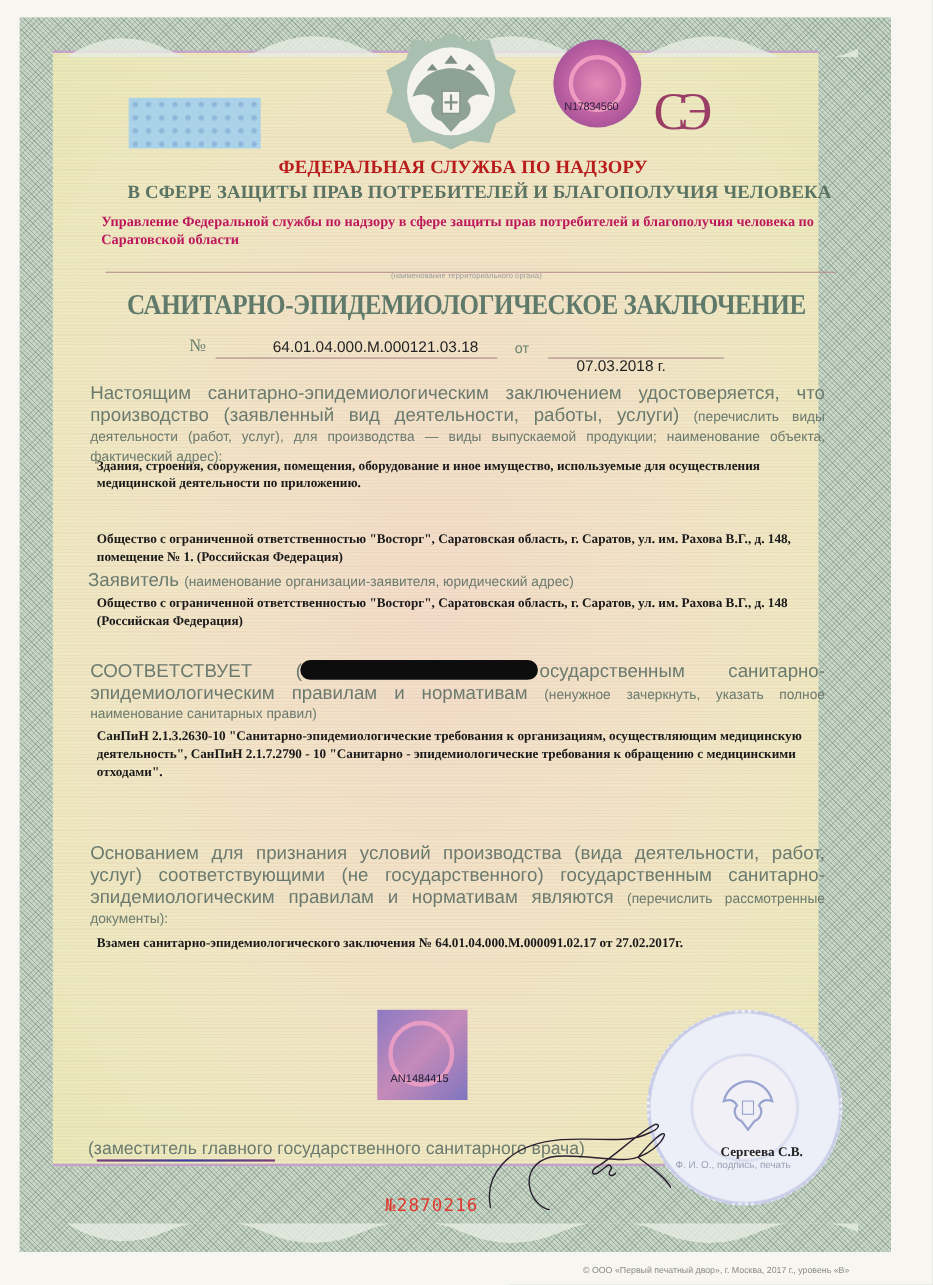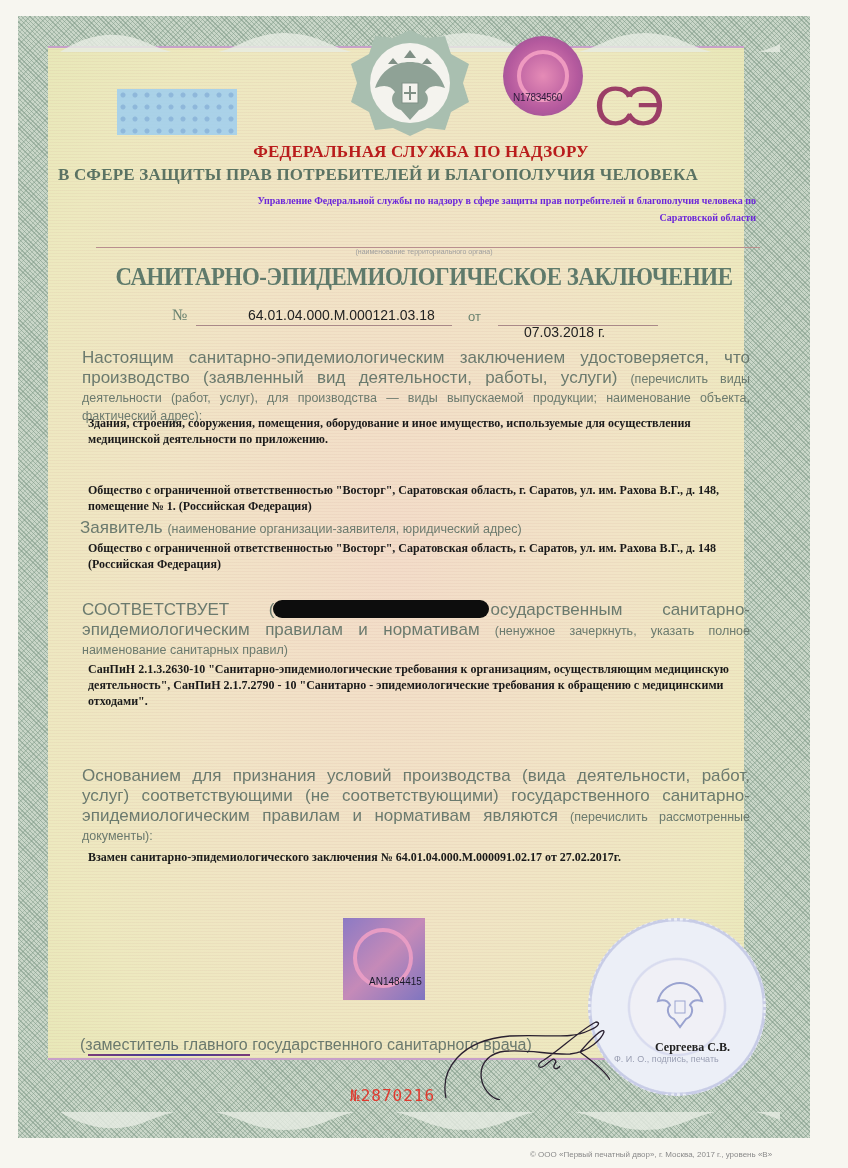--- a/index.html
+++ b/index.html
@@ -18,24 +18,24 @@
   .wavy-top { top:22px; }
   .wavy-bottom { top:1112px; }
   .page { position:absolute; left:0; top:0; width:848px; height:1168px; z-index:3; }
   .abs { position:absolute; }
   .hologram { left:117px; top:89px; width:120px; height:46px; background:
       radial-gradient(circle, #7fb0e0 2px, transparent 3px) 0 0/12px 12px, #9fcff0; opacity:.85; }
   .emblem-wrap { left:345px; top:28px; width:130px; height:110px; }
   .gs-badge { left:503px; top:36px; width:80px; height:80px; border-radius:50%; background:radial-gradient(circle,#e58bb6 0%,#b55a9e 60%,#8a4e8f 100%); }
   .gs-badge-inner { position:absolute; left:14px; top:14px; width:52px; height:52px; border-radius:50%; border:4px solid #ef9ac0; box-sizing:border-box; }
   .gs-number { position:absolute; left:10px; top:56px; font-size:10px; color:#2a1a3a; font-family:"Liberation Sans Narrow","Liberation Sans",sans-serif; letter-spacing:-.3px; }
-  .se-logo { left:594px; top:78px; font-size:56px; color:#9b3e66; font-family:Liberation Sans, sans-serif; letter-spacing:-10px; line-height:1; }
+  .se-logo { left:594px; top:78px; font-size:48px; color:#9b3e66; font-family:Liberation Serif, serif; letter-spacing:-10px; line-height:1; }
   .title1 { left:0; width:842px; top:142px; text-align:center; font-family:"Liberation Serif", serif; font-weight:bold; font-size:17px; color:#b91c1c; letter-spacing:.2px; }
-  .title2 { left:0; width:756px; top:165px; text-align:center; font-family:"Liberation Serif", serif; font-weight:bold; font-size:17px; color:#5b7363; letter-spacing:.2px; }
-  .dept { left:92px; width:664px; top:192px; text-align:right; font-family:"Liberation Serif", serif; font-weight:bold; font-size:10px; color:#6d28d9; line-height:17px; }
+  .title2 { left:0; width:756px; top:165px; text-align:right; font-family:"Liberation Serif", serif; font-weight:bold; font-size:17px; color:#5b7363; letter-spacing:.2px; }
+  .dept { left:92px; width:664px; top:192px; text-align:left; font-family:"Liberation Serif", serif; font-weight:bold; font-size:13px; color:#be185d; line-height:17px; }
   .hr1 { left:96px; width:664px; top:247px; height:1px; background:#b98e8e; }
   .hr1-caption { left:0; width:848px; top:248px; text-align:center; font-size:7px; color:#9e9e9e; }
   .main-title { left:0; width:848px; top:262px; text-align:center; font-family:"Liberation Serif", serif; font-weight:bold; font-size:26px; color:#5f7a6b; letter-spacing:-.5px; transform:scaleX(.88); }
   .num-row { top:306px; left:172px; width:520px; height:22px; font-size:14px; color:#222; }
   .num-label { position:absolute; left:0; top:0; font-family:"Liberation Serif", serif; color:#6a8270; font-size:16px; }
   .num-line1 { position:absolute; left:24px; top:19px; width:256px; height:1px; background:#a88; }
   .num-value { position:absolute; left:64px; top:1px;margin-left:12px; }
   .ot-label { position:absolute; left:296px; top:3px; color:#6a8270; font-size:13px; }
   .num-line2 { position:absolute; left:326px; top:19px; width:160px; height:1px; background:#a88; }
   .date-value { position:absolute; left:352px; top:18px; }
@@ -49,21 +49,21 @@
   .applicant-label { left:80px; top:518px; font-size:17px; color:#6b7a6e; }
   .applicant-label small { font-size:12.5px;text-align:center; }
   .fill3 { left:88px; top:540px; width:660px; }
   .block2 { left:82px; width:668px; top:600px; text-align:justify; }
   .redact { display:inline-block; width:216px; height:18px; background:#0d0d0d; border-radius:9px; vertical-align:-3px; margin:0 2px 0 -2px; }
   .fill4 { left:88px; top:661px; width:660px; }
   .block3 { left:82px; width:668px; top:766px; text-align:justify; }
   .fill5 { left:88px; top:849px; width:660px; }
   .holo2 { left:343px; top:918px; width:82px; height:82px; background:linear-gradient(135deg,#8c7ac4,#c58ab8 50%,#7f75c0); }
   .holo2-ring { position:absolute; left:10px; top:10px; width:60px; height:60px; border-radius:50%; border:4px solid #e79cc4; box-sizing:border-box; }
-  .holo2-number { position:absolute; left:26px; top:58px; font-size:10px; color:#1a1a2a; }
+  .holo2-number { position:absolute; left:12px; top:58px; font-size:10px; color:#1a1a2a; }
   .valid-label { left:80px; top:990px; font-size:16px; color:#6b7a6e; }
   .chief-1 { left:80px; top:1016px; font-size:16px; color:#6b7a6e; }
   .chief-2 { left:80px; top:1036px; font-size:16px; color:#6b7a6e; }
   .underline-mark { left:88px; top:1054px; width:162px; height:2px; background:linear-gradient(90deg,#7a3b7a,#3b3b9a,#7a3b7a); }
   .seal { left:588px; top:918px; width:178px; height:178px; border-radius:50%;
       background:radial-gradient(circle,#f0f0f6 0 38%, #d9dcef 39% 40%, #eceff7 41% 70%, #c6cbe6 71% 72%, #eef0f7 73%); border:3px dotted #c9cde6; box-sizing:border-box; }
   .seal-eagle { position:absolute; left:64px; top:56px; width:50px; height:56px; }
   .signer-name { left:655px; top:1040px; font-family:"Liberation Serif", serif; font-weight:bold; font-size:12px; color:#222; }
   .signer-caption { left:614px; top:1054px; font-size:9px; color:#9a9fb3; }
   .serial { left:350px; top:1086px; font-family:"DejaVu Sans Mono", monospace; font-size:16px; color:#e03a2f; letter-spacing:1px; }
@@ -135,21 +135,21 @@
   </div>
   <div class="abs fill3 filled">Общество с ограниченной ответственностью "Восторг", Саратовская область, г. Саратов, ул. им. Рахова В.Г., д. 148 (Российская Федерация)</div>
 
   <div class="abs block2 para">
     <span class="p-large">СООТВЕТСТВУЕТ (</span><span class="redact"></span><span class="p-large">осударственным санитарно-эпидемиологическим правилам и нормативам</span>
     <span class="p-small">(ненужное зачеркнуть, указать полное наименование санитарных правил)</span>
   </div>
   <div class="abs fill4 filled">СанПиН 2.1.3.2630-10 "Санитарно-эпидемиологические требования к организациям, осуществляющим медицинскую деятельность", СанПиН 2.1.7.2790 - 10 "Санитарно - эпидемиологические требования к обращению с медицинскими отходами".</div>
 
   <div class="abs block3 para">
-    <span class="p-large">Основанием для признания условий производства (вида деятельности, работ, услуг) соответствующими (не соответствующими) государственного санитарно-эпидемиологическим правилам и нормативам являются</span>
+    <span class="p-large">Основанием для признания условий производства (вида деятельности, работ, услуг) соответствующими (не государственного) государственным санитарно-эпидемиологическим правилам и нормативам являются</span>
     <span class="p-small">(перечислить рассмотренные документы):</span>
   </div>
   <div class="abs fill5 filled">Взамен санитарно-эпидемиологического заключения № 64.01.04.000.М.000091.02.17 от 27.02.2017г.</div>
 
   <div class="abs holo2">
     <div class="holo2-ring"></div>
     <div class="holo2-number">AN1484415</div>
   </div>
 
   <div class="abs chief-2">(заместитель главного государственного санитарного врача)</div>

